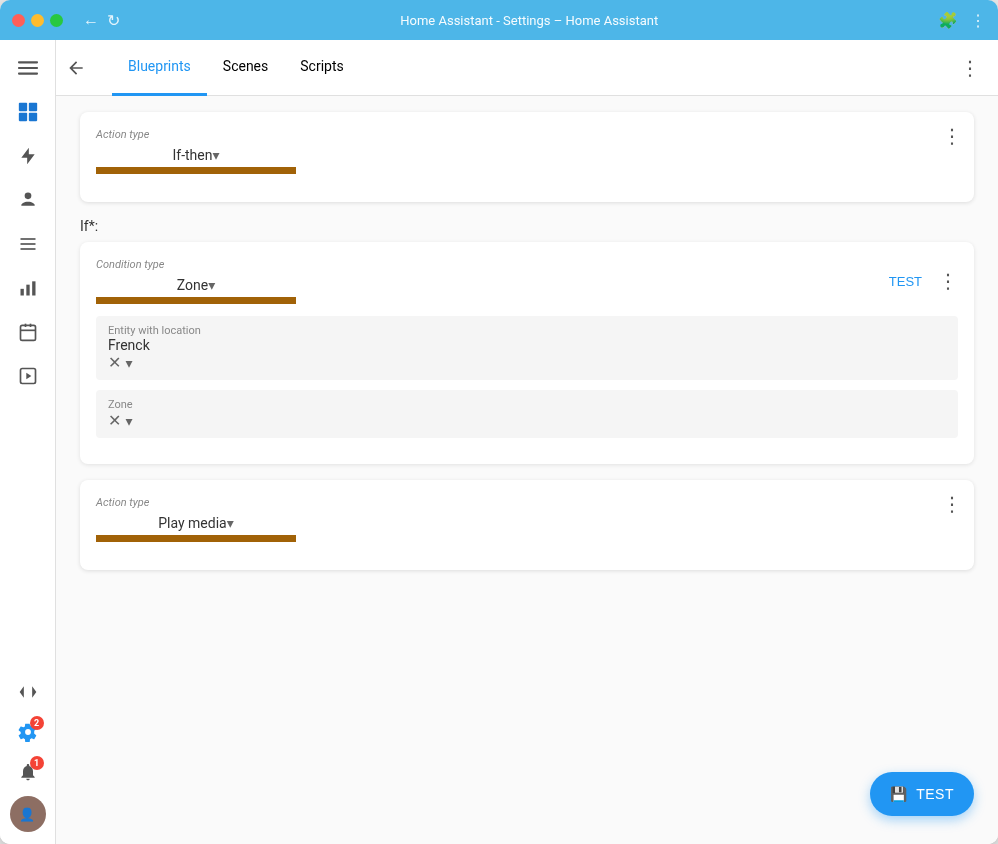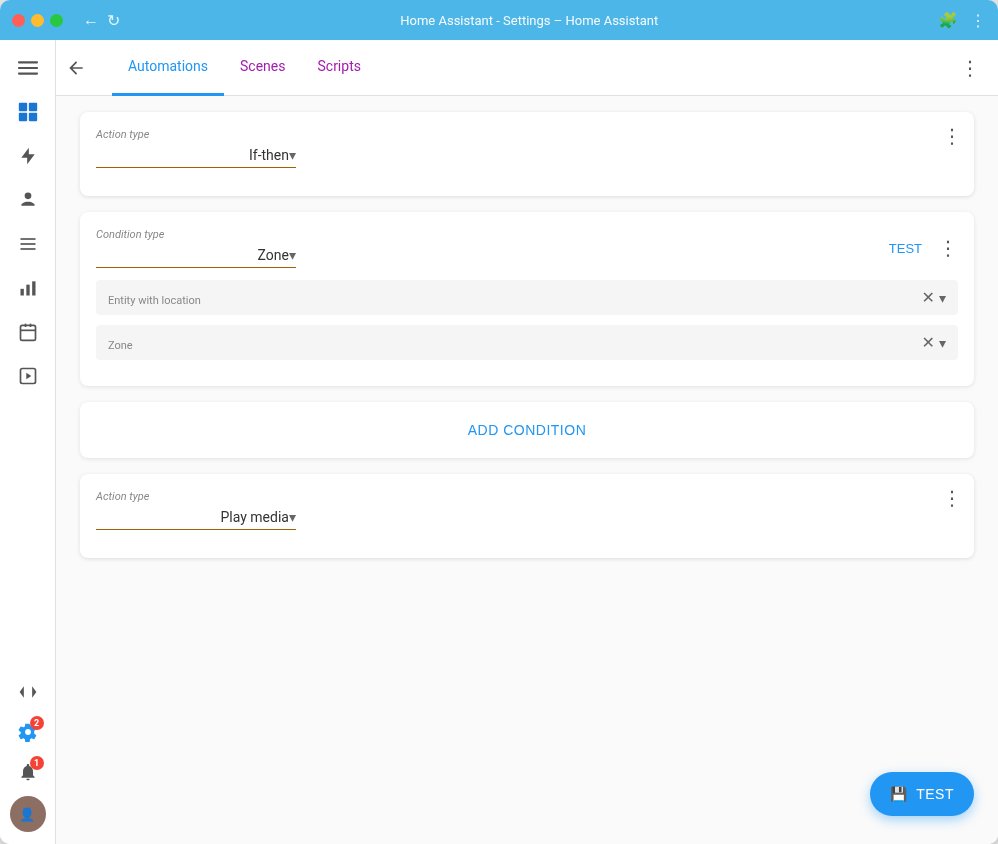--- a/index.html
+++ b/index.html
@@ -129,21 +129,21 @@
       justify-content: flex-start;
       padding: 0 16px;
     }
     .tab {
       padding: 0 16px;
       height: 56px;
       display: flex;
       align-items: center;
       cursor: pointer;
       font-size: 14px;
-      color: #a21caf;
+      color: #000000;
       position: relative;
       border-bottom: 3px solid transparent;
     }
     .tab.active {
       color: #2196f3;
       border-bottom: 3px solid #2196f3;
     }
     .top-nav-more {
       color: #555; font-size: 20px; cursor: pointer;
       width: 40px; height: 40px;
@@ -182,22 +182,22 @@
     .field-label {
       font-size: 11px;
       color: #888;
       margin-bottom: 2px;
       display: block;
       font-style: italic;
     }
     .dropdown-field {
       display: flex;
       align-items: center;
-      justify-content: flex-end;
-      border-bottom: 1px solid #a16207;
+      justify-content: center;
+      border-bottom: 7px solid #a16207;
       padding: 4px 0;
       cursor: pointer;
       width: 200px;
     }
     .dropdown-field .value {
       font-size: 14px;
       color: #333;
     }
     .dropdown-arrow {
       color: #666;
@@ -238,22 +238,23 @@
       border: none;
       margin-right: 8px;
     }
 
     .entity-field {
       background: #f5f5f5;
       border-radius: 4px;
       padding: 8px 12px;
       margin-bottom: 10px;
       display: flex;
-      align-items: flex-end;
+      align-items: flex-start;
       justify-content: space-between;
+      flex-direction: column;
     }
     .entity-field-inner {
       display: flex;
       flex-direction: column;
       flex: 1;
     }
     .entity-field-label {
       font-size: 11px;
       color: #888;
     }
@@ -412,21 +413,21 @@
     <div class="main-content">
 
       <div class="top-nav">
         <div class="back-btn">
           <svg width="20" height="20" viewBox="0 0 24 24" fill="#555">
               <path d="M20 11H7.83l5.59-5.59L12 4l-8 8 8 8 1.41-1.41L7.83 13H20v-2z"></path>
             </svg>
         </div>
         <div class="tabs-area">
           <div class="tab active">
-            <span>Automations</span>
+            <span>Blueprints</span>
           </div>
           <div class="tab">
             <span>Scenes</span>
           </div>
           <div class="tab">
             <span>Scripts</span>
           </div>
         </div>
         <div class="top-nav-more">⋮</div>
       </div>
@@ -439,60 +440,61 @@
           <div class="field-group">
             <span class="field-label">Action type</span>
             <div class="dropdown-field">
               <span class="value">If-then</span>
               <span class="dropdown-arrow">▾</span>
             </div>
           </div>
         </div>
 
         
+        <div class="section-label">If*:</div>
 
         
         <div class="condition-card">
           <div class="condition-header">
             <div class="field-group" style="margin-bottom:0;">
               <span class="field-label">Condition type</span>
               <div class="dropdown-field">
                 <span class="value">Zone</span>
                 <span class="dropdown-arrow">▾</span>
               </div>
             </div>
             <div style="display:flex; align-items:center; gap:8px;">
               <button class="test-btn">TEST</button>
               <span style="color:#555; font-size:20px; cursor:pointer;">⋮</span>
             </div>
           </div>
 
           <div class="entity-field">
             <div class="entity-field-inner">
               <span class="entity-field-label">Entity with location</span>
+              <span class="entity-field-value">Frenck</span>
             </div>
             <div class="entity-field-actions">
               <span style="cursor:pointer; font-size:16px;">✕</span>
               <span style="cursor:pointer; font-size:14px;">▾</span>
             </div>
           </div>
 
           <div class="entity-field">
             <div class="entity-field-inner">
               <span class="entity-field-label">Zone</span>
             </div>
             <div class="entity-field-actions">
               <span style="cursor:pointer; font-size:16px;">✕</span>
               <span style="cursor:pointer; font-size:14px;">▾</span>
             </div>
           </div>
         </div>
 
         
-        <button class="add-condition-btn">ADD CONDITION</button>
 
         
 
         
         <div class="card">
           <div class="card-more">⋮</div>
           <div class="field-group">
             <span class="field-label">Action type</span>
             <div class="dropdown-field">
               <span class="value">Play media</span>

